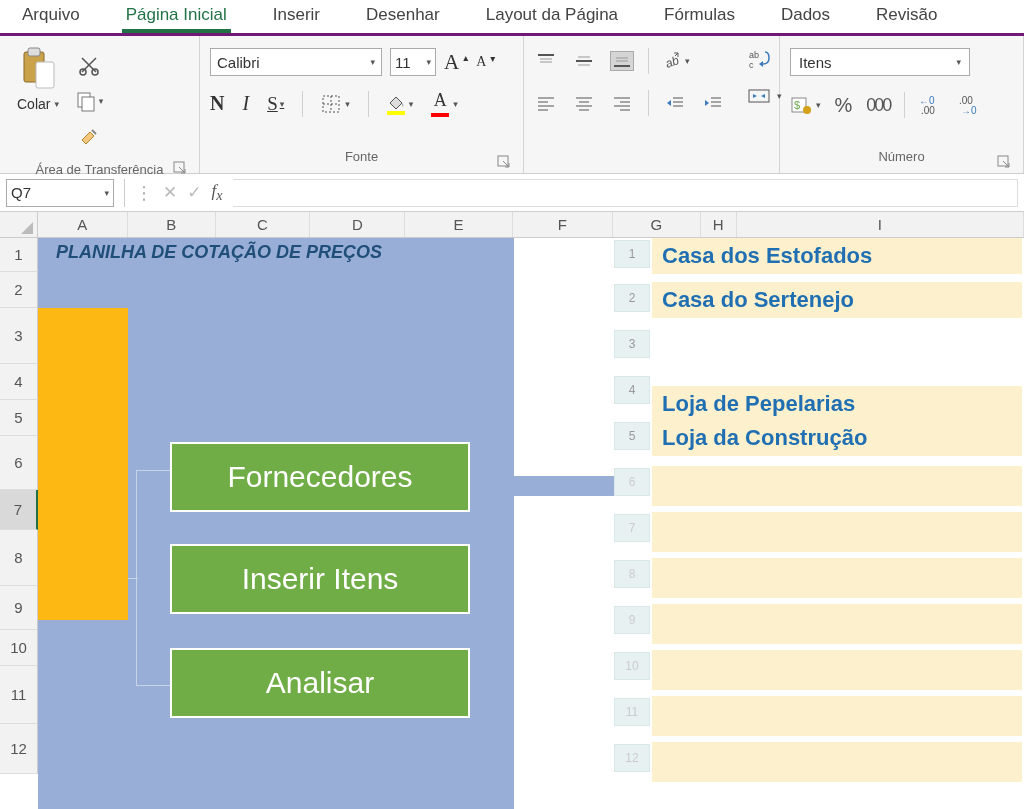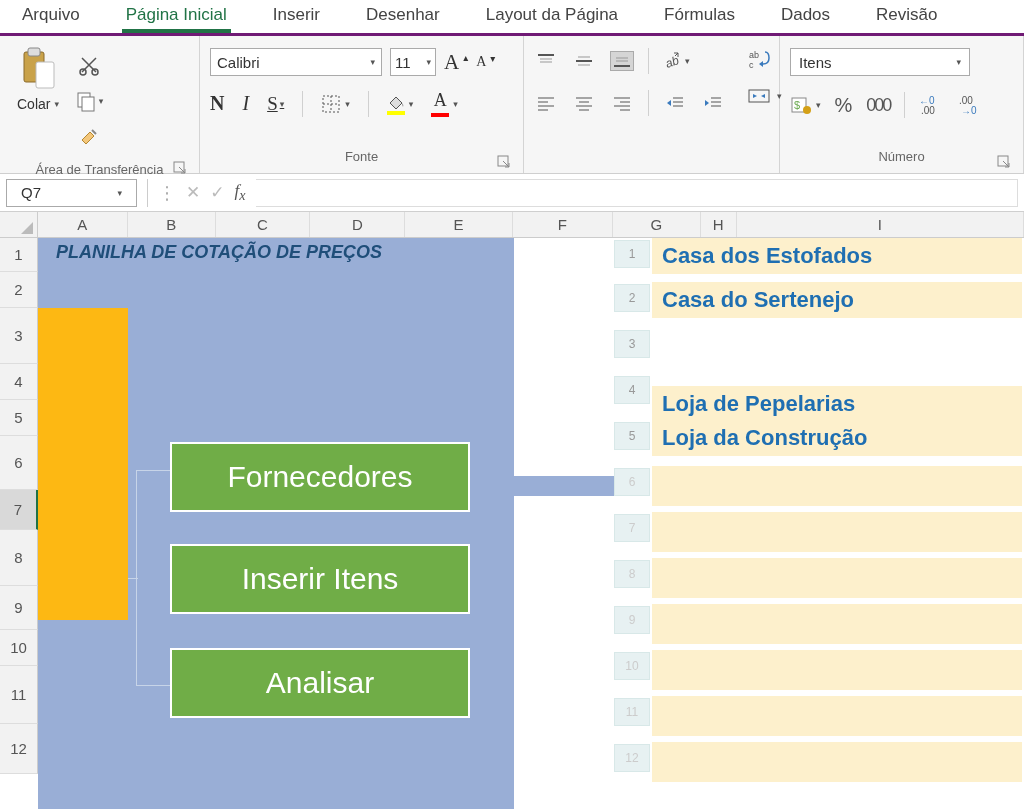--- a/index.html
+++ b/index.html
@@ -55,21 +55,21 @@
   .merge-col { margin-left:10px; display:flex; flex-direction:column; gap:16px; padding-top:6px; }
   .wrap-btn, .merge-btn { display:flex; align-items:center; gap:4px; }
 
   
   .number-group { flex:1; min-width: 210px; }
   .number-select { width:180px; height:28px; border:1px solid #aaa; background:#fff; display:flex; align-items:center; justify-content:space-between; padding:0 8px; font-size:15px; margin-top:6px; }
   .number-row2 { display:flex; gap:14px; align-items:center; margin-top:16px; }
 
   
   .formula-bar { height: 38px; display:flex; align-items:center; border-bottom:1px solid #cfcfcf; padding: 0 6px; gap:10px; }
-  .name-box { width:131px; height:28px; border:1px solid #aaa; background:#fff; display:flex; align-items:center; justify-content:space-between; padding:0 14px; font-size:15px; }
+  .name-box { width:108px; height:28px; border:1px solid #aaa; background:#fff; display:flex; align-items:center; justify-content:space-between; padding:0 4px; font-size:15px; }
   .fbar-sep { width:1px; height:28px; background:#ccc; }
   .fbar-dots { font-size:18px; color:#aaa; }
   .fbar-x { font-size:17px; color:#bbb; }
   .fbar-check { font-size:17px; color:#bbb; }
   .fx { font-style:italic; font-family:"Times New Roman",serif; font-size:17px; color:#555; }
   .formula-input { flex:1; height:28px; border:1px solid #ddd; border-left:none; background:#fff; }
 
   
   .grid { position:absolute; top:212px; left:0; right:0; bottom:0; }
   .col-headers { display:flex; height:26px; border-bottom:1px solid #ccc; background:#f2f2f2; }

